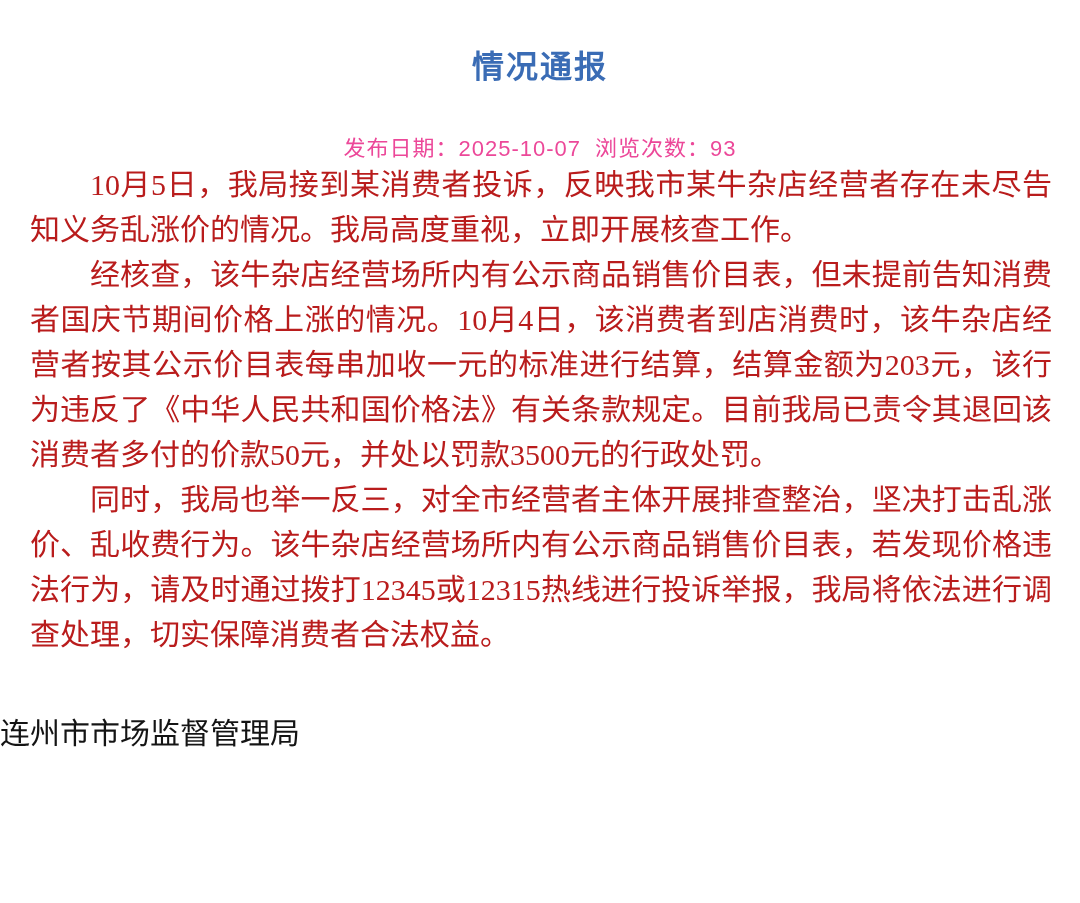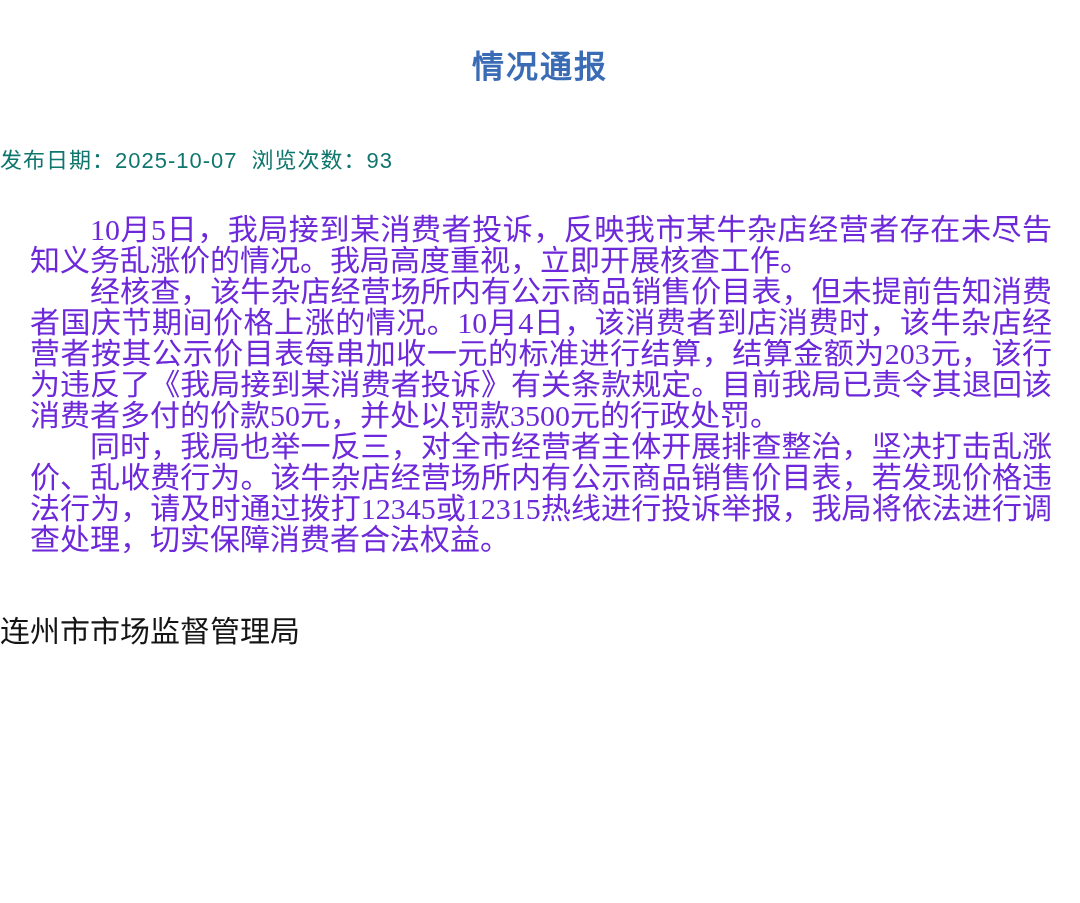--- a/index.html
+++ b/index.html
@@ -23,39 +23,39 @@
     font-family: "Liberation Sans", "DejaVu Sans", sans-serif;
     font-weight: 700;
     font-size: 32px;
     color: #3a6cb5;
     letter-spacing: 2px;
     line-height: 1.2;
   }
 
   
   .notice-meta {
-    margin-top: 56px;
+    margin-top: 44px;
+    text-align: center;
     font-family: "Liberation Sans", "DejaVu Sans", sans-serif;
     font-size: 22px;
-    color: #0f766e;
+    color: #ec4899;
     letter-spacing: 1px;
   }
   .notice-meta .meta-gap {
     display: inline-block;
     width: 14px;
   }
 
   
   .notice-body {
-    margin-top: 40px;
     padding: 0 28px 0 30px;
     font-family: "Liberation Serif", "DejaVu Serif", serif;
     font-size: 30px;
-    line-height: 31px;
-    color: #6d28d9;
+    line-height: 45px;
+    color: #b91c1c;
     text-align: justify;
   }
   .notice-body p {
     text-indent: 2em;
     margin: 0;
   }
 
   
   .notice-signature {
     margin-top: 52px;
@@ -73,21 +73,21 @@
 <div class="page">
 
   <h1 class="notice-title">情况通报</h1>
 
   <div class="notice-meta">
     <span>发布日期：</span><span>2025-10-07</span><span class="meta-gap"></span><span>浏览次数：</span><span>93</span>
   </div>
 
   <div class="notice-body">
     <p>10月5日，我局接到某消费者投诉，反映我市某牛杂店经营者存在未尽告知义务乱涨价的情况。我局高度重视，立即开展核查工作。</p>
-    <p>经核查，该牛杂店经营场所内有公示商品销售价目表，但未提前告知消费者国庆节期间价格上涨的情况。10月4日，该消费者到店消费时，该牛杂店经营者按其公示价目表每串加收一元的标准进行结算，结算金额为203元，该行为违反了《我局接到某消费者投诉》有关条款规定。目前我局已责令其退回该消费者多付的价款50元，并处以罚款3500元的行政处罚。</p>
+    <p>经核查，该牛杂店经营场所内有公示商品销售价目表，但未提前告知消费者国庆节期间价格上涨的情况。10月4日，该消费者到店消费时，该牛杂店经营者按其公示价目表每串加收一元的标准进行结算，结算金额为203元，该行为违反了《中华人民共和国价格法》有关条款规定。目前我局已责令其退回该消费者多付的价款50元，并处以罚款3500元的行政处罚。</p>
     <p>同时，我局也举一反三，对全市经营者主体开展排查整治，坚决打击乱涨价、乱收费行为。该牛杂店经营场所内有公示商品销售价目表，若发现价格违法行为，请及时通过拨打12345或12315热线进行投诉举报，我局将依法进行调查处理，切实保障消费者合法权益。</p>
   </div>
 
   <div class="notice-signature">
     <div>连州市市场监督管理局</div>
   </div>
 
 </div>
 
 </body></html>

